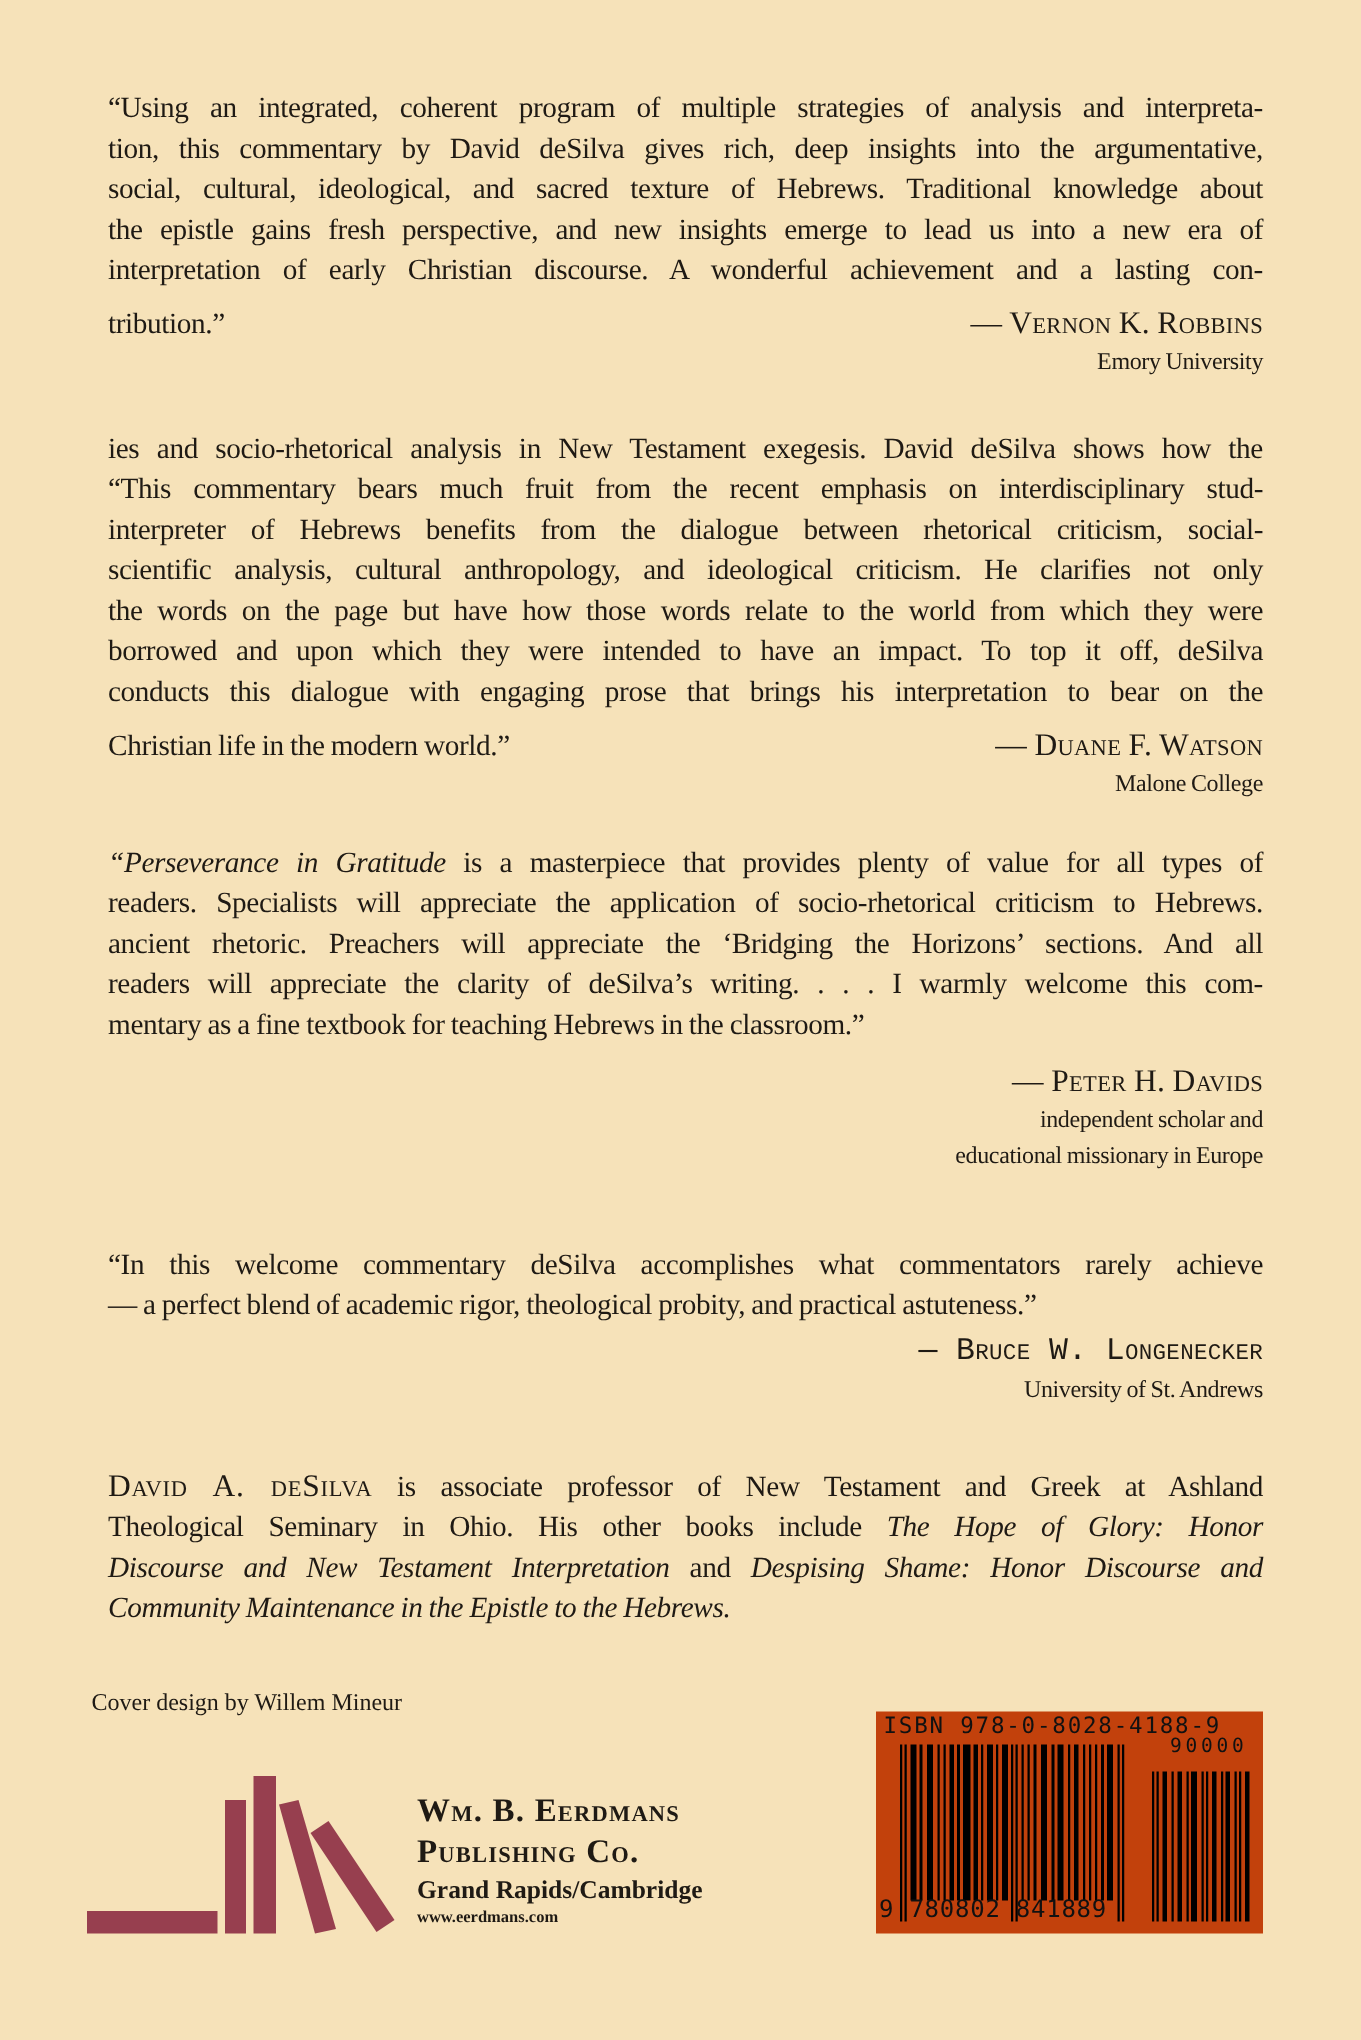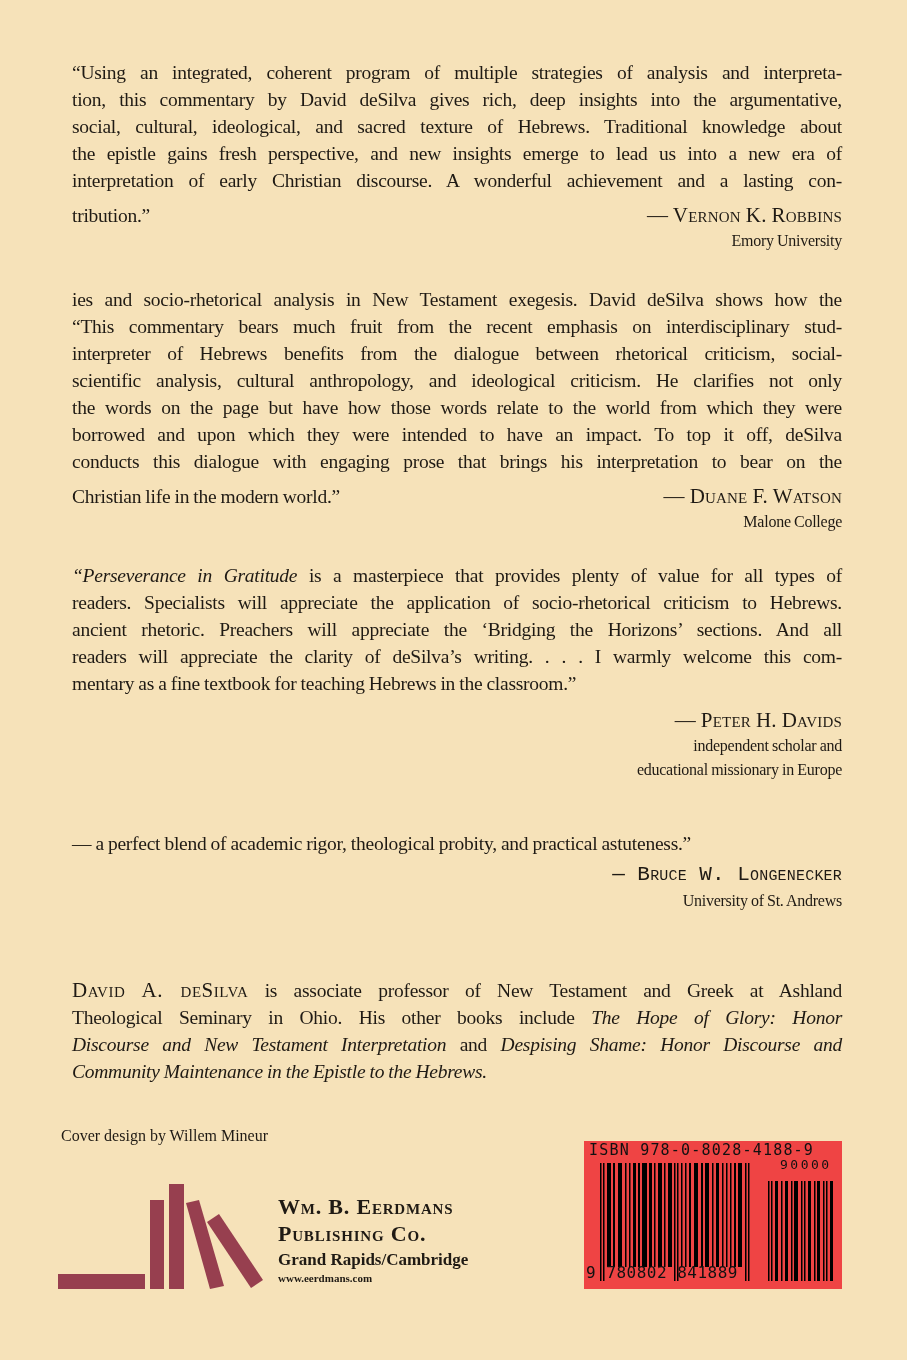--- a/index.html
+++ b/index.html
@@ -72,21 +72,21 @@
       letter-spacing: 0.8px;
       display: block;
       height: 27px;
     }
     .pub-l3 { font-size: 17px; display: block; height: 22px; margin-top: 1px; }
     .pub-l4 { font-size: 11px; display: block; }
     .barcode-box {
       position: absolute;
       left: 584px; top: 1141px;
       width: 258px; height: 148px;
-      background: #ef4444;
+      background: #c2410c;
     }
     .isbn-text {
       position: absolute;
       left: 5px; top: 0px;
       font-family: "DejaVu Sans Mono", monospace;
       font-size: 15px;
       letter-spacing: 1.2px;
       color: #111;
       white-space: nowrap;
     }
@@ -145,20 +145,21 @@
   <span class="line">readers. Specialists will appreciate the application of socio-rhetorical criticism to Hebrews.</span>
   <span class="line">ancient rhetoric. Preachers will appreciate the ‘Bridging the Horizons’ sections. And all</span>
   <span class="line">readers will appreciate the clarity of deSilva’s writing. . . . I warmly welcome this com-</span>
   <span class="line last">mentary as a fine textbook for teaching Hebrews in the classroom.”</span>
   <span class="attrib" style="margin-top:10px;"><span class="name">— Peter H. Davids</span></span>
   <span class="aff">independent scholar and</span>
   <span class="aff">educational missionary in Europe</span>
 </div>
 
 <div class="blurb" style="top:830px;">
+  <span class="line">“In this welcome commentary deSilva accomplishes what commentators rarely achieve</span>
   <span class="line last">— a perfect blend of academic rigor, theological probity, and practical astuteness.”</span>
   <span class="attrib" style="margin-top:4px;font-family:Liberation Mono, monospace;"><span class="name">— Bruce W. Longenecker</span></span>
   <span class="aff">University of St. Andrews</span>
 </div>
 
 <div class="blurb" style="top:977px;">
   <span class="line"><span class="sc">David A. deSilva</span><span> is associate professor of New Testament and Greek at Ashland</span></span>
   <span class="line"><span>Theological Seminary in Ohio. His other books include </span><span class="it">The Hope of Glory: Honor</span></span>
   <span class="line"><span class="it">Discourse and New Testament Interpretation</span><span> and </span><span class="it">Despising Shame: Honor Discourse and</span></span>
   <span class="line last it">Community Maintenance in the Epistle to the Hebrews.</span>

